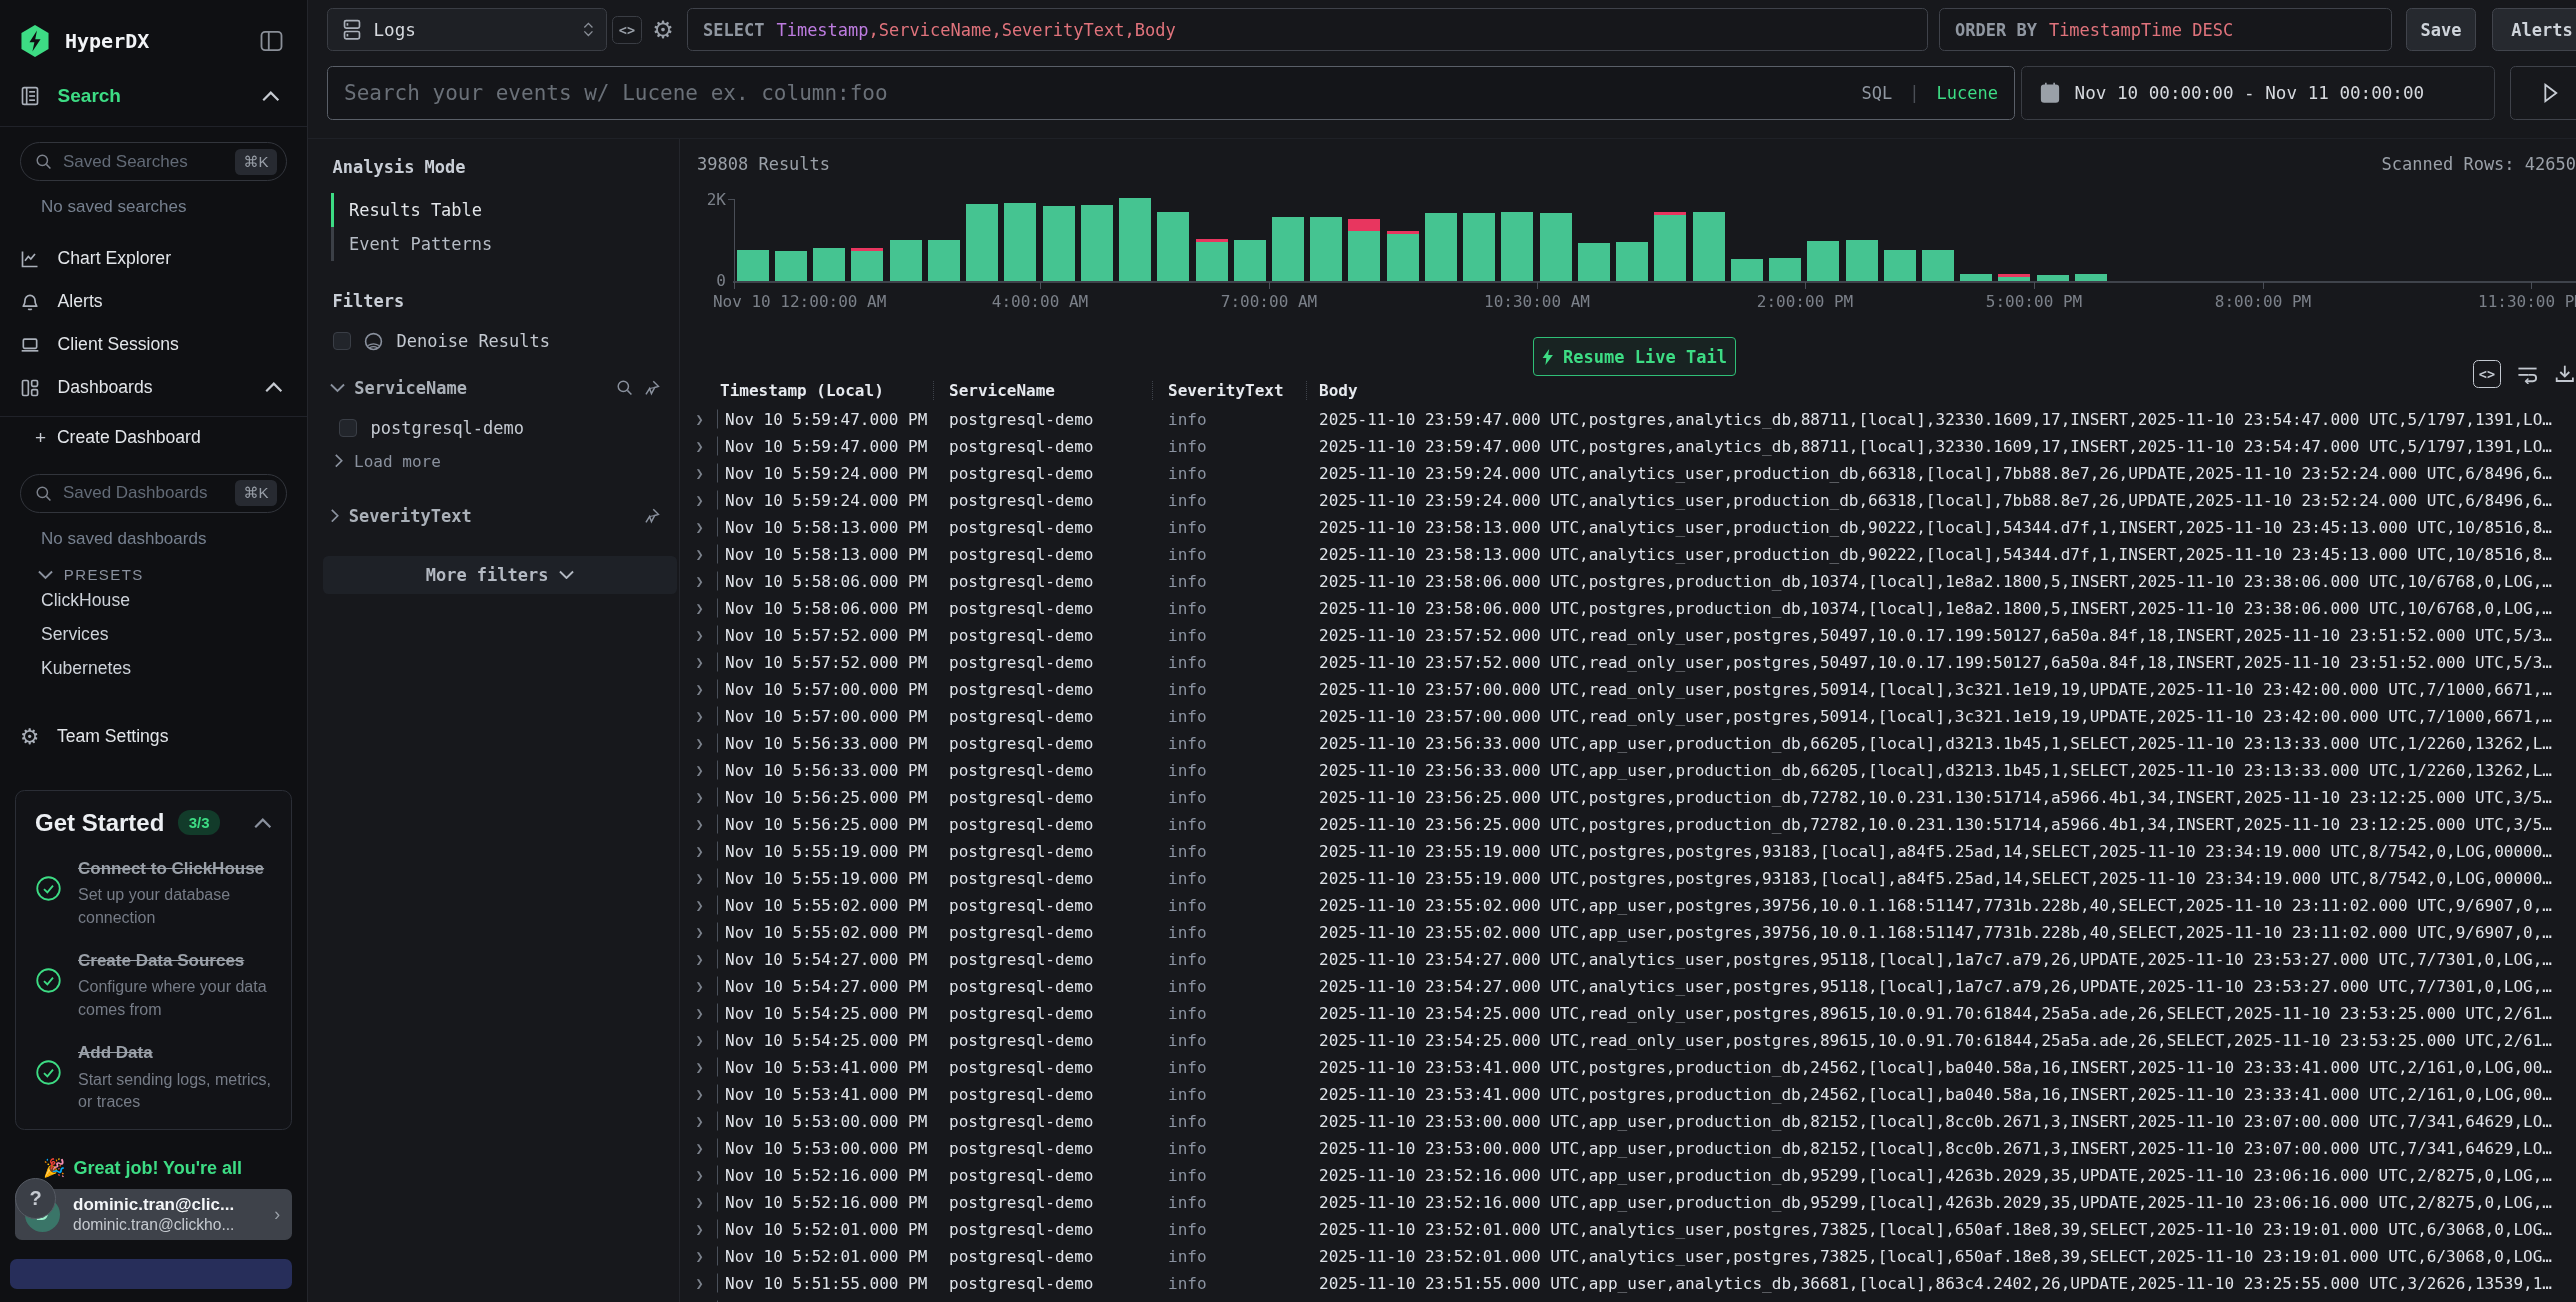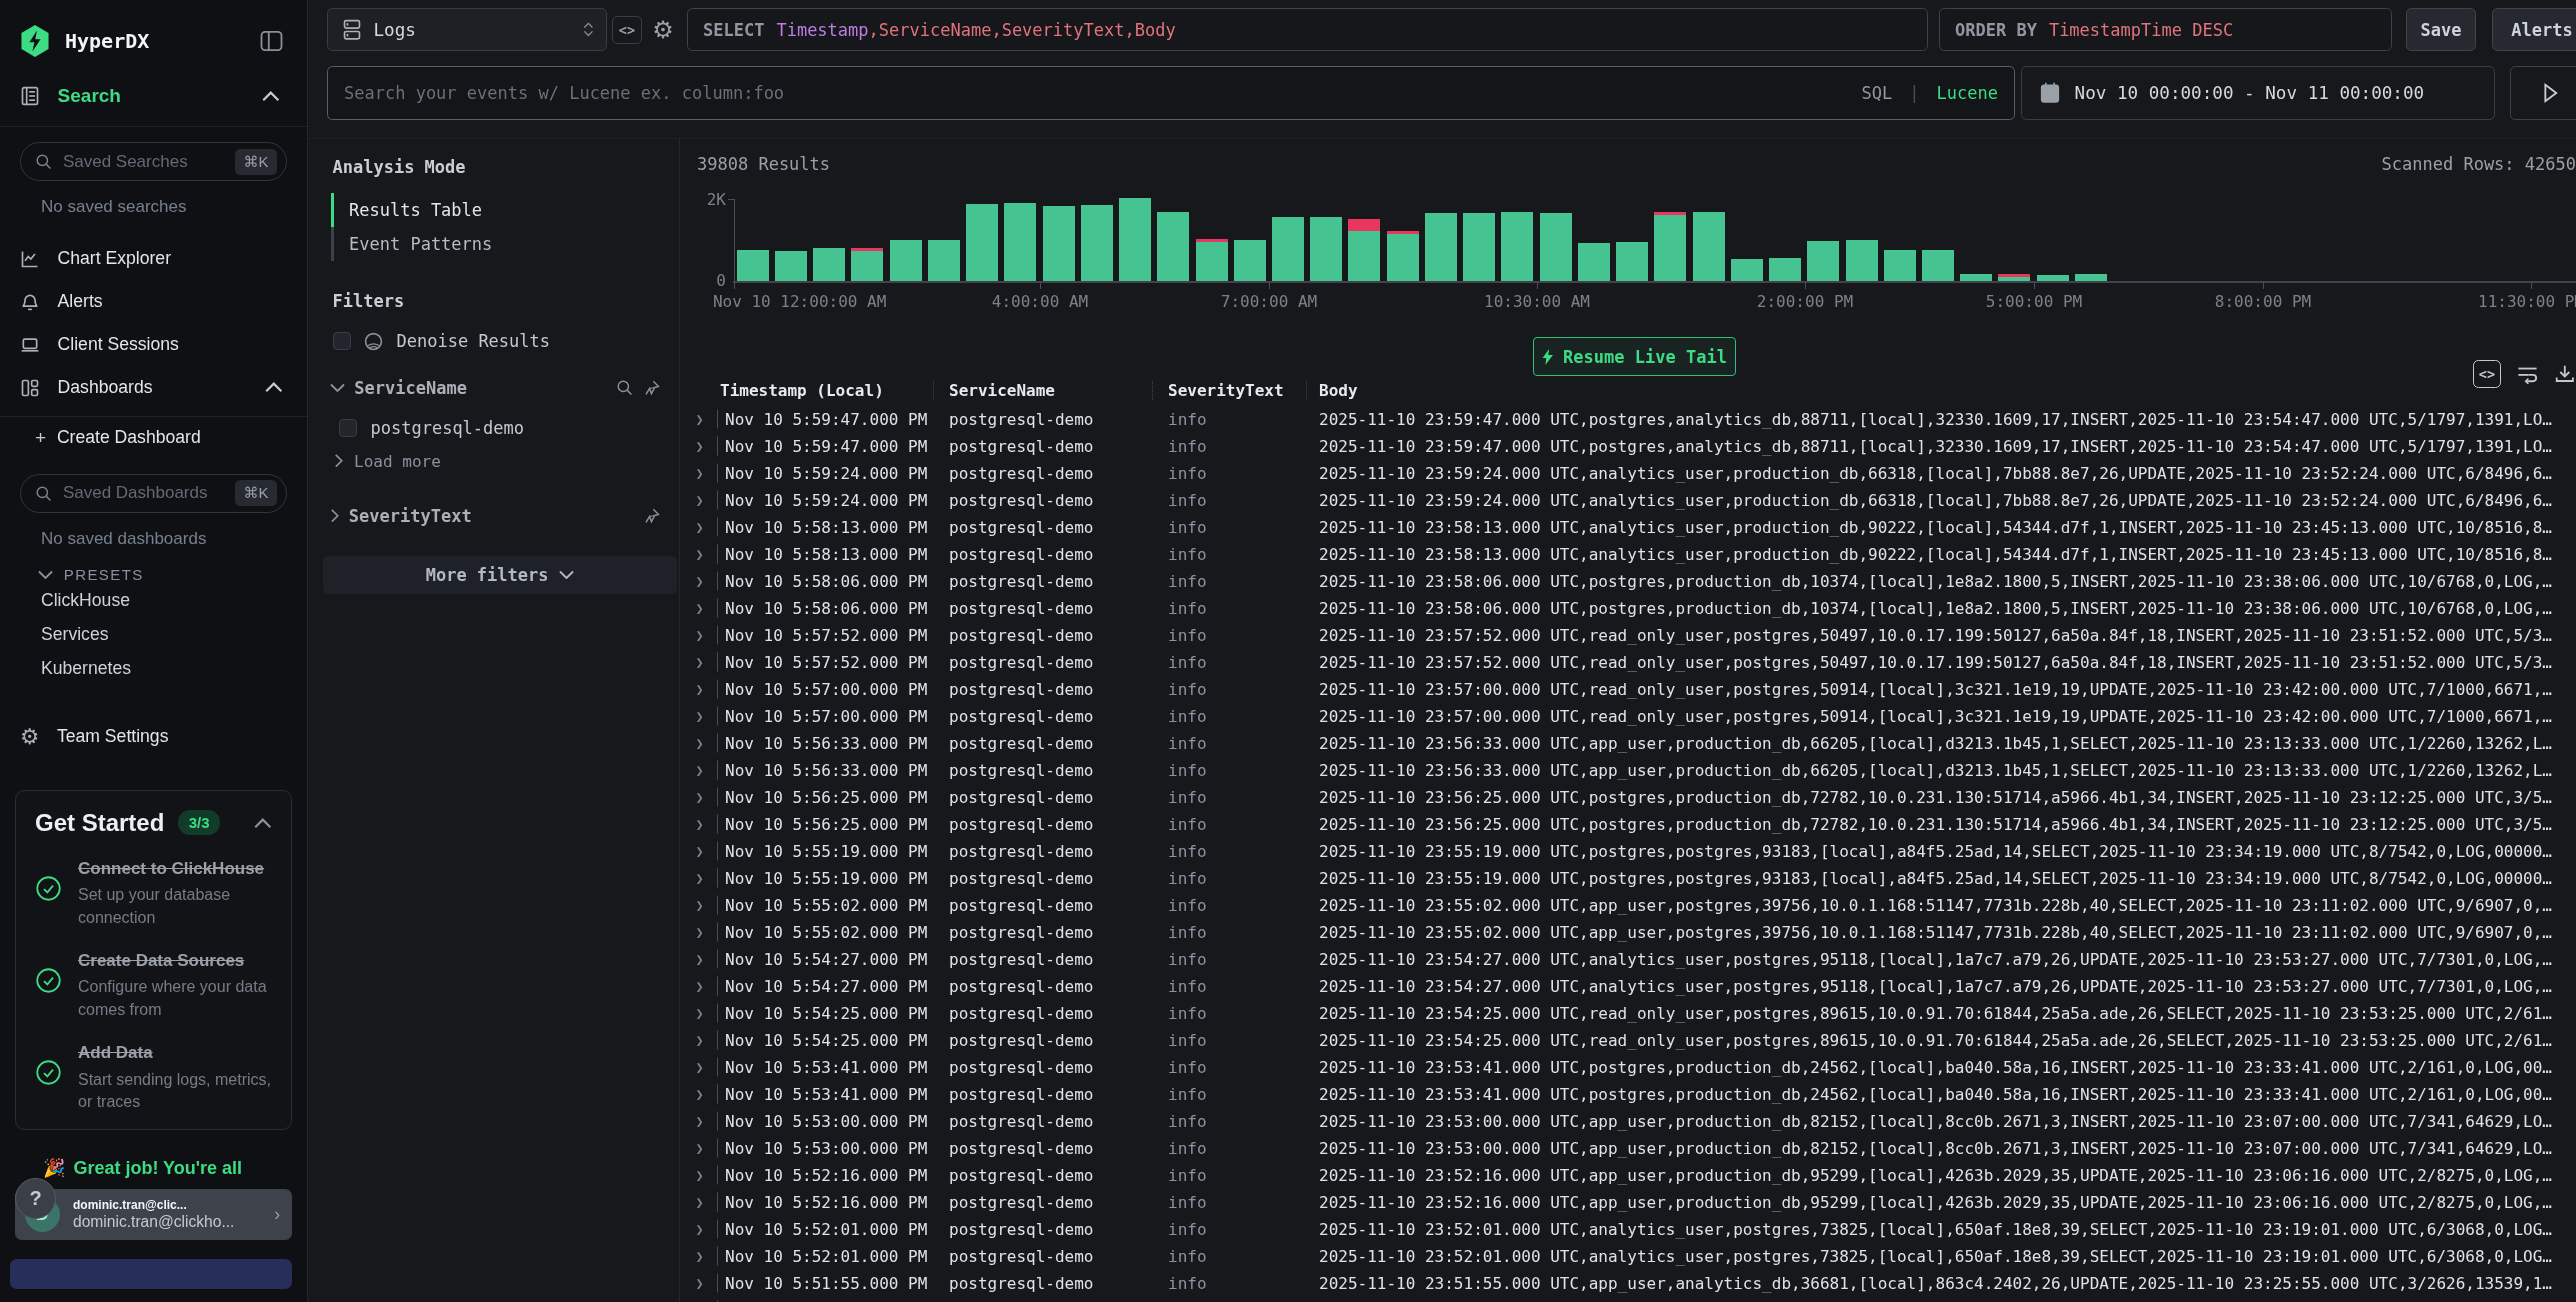--- a/index.html
+++ b/index.html
@@ -41,21 +41,21 @@
   .gs-item-desc { font-size:16px; color:#767c87; line-height:1.4; margin-top:2.7px; }
   .congrats { display:flex; align-items:center; gap:8px; margin:27px 0 0 43px; color:#3ddc84; font-weight:bold; font-size:18px; white-space:nowrap; }
   .help-circle { position:absolute; left:15px; top:1178px; width:41px; height:41px; border-radius:50%;
                  background:#3b3f47; border:1.4px solid #565b64; color:#c6cad1; display:flex; align-items:center;
                  justify-content:center; font-size:20px; font-weight:bold; z-index:3; }
   .user-card { position:relative; display:flex; align-items:center; gap:13.5px; margin:9.5px 15px 0 15px; height:51px;
                background:#3e424a; border-radius:6.8px; padding:0 12px 0 9.5px; z-index:2; }
   .avatar { width:35px; height:35px; border-radius:50%; background:#3a7568; color:#9df0cc; display:flex;
             align-items:center; justify-content:center; font-size:17.6px; font-weight:bold; flex:0 0 35px; }
   .user-texts { flex:1; min-width:0; }
-  .user-name { font-size:12px; font-weight:bold; color:#f4f6f8; white-space:nowrap; overflow:hidden; }
+  .user-name { font-size:17px; font-weight:bold; color:#f4f6f8; white-space:nowrap; overflow:hidden; }
   .user-email { font-size:15.6px; color:#c6cad0; white-space:nowrap; overflow:hidden; margin-top:1.4px; }
   .user-chev { color:#9aa0a8; font-size:17.6px; }
   .navy-bar { margin:19px 15px 0 9.5px; height:30px; background:#272e5a; border-radius:6.8px; }
 
   
   .abs { position:absolute; }
   .tb-box { background:#1e2025; border:0.7px solid #3a3d44; border-radius:5.4px; display:flex; align-items:center; }
   .src-select { left:327px; top:8px; width:280px; height:43px; padding:0 12px 0 13.5px; gap:12px; cursor:pointer; }
   .src-label { flex:1; font-size:17.6px; color:#d6d9de; font-family:"DejaVu Sans Mono", monospace; }
   .updown { display:flex; flex-direction:column; gap:1.4px; color:#8a8f98; }
@@ -69,21 +69,21 @@
   .kw { color:#9097a1; font-weight:bold; margin-right:12px; }
   .fld-purple { color:#bd7ce0; }
   .fld-salmon { color:#e0737c; }
   .btn { background:#26292f; border:0.7px solid #41444c; border-radius:5.4px; color:#ced3da; font-weight:bold;
          font-family:"DejaVu Sans Mono", monospace; font-size:17px; display:flex; align-items:center; justify-content:center; cursor:pointer; }
   .btn-save { left:2406px; top:8px; width:70px; height:43px; }
   .btn-alerts { left:2492px; top:8px; width:100px; height:43px; }
   .search-bar { left:327px; top:66px; width:1688px; height:54px; background:#141519; border:0.7px solid #5a5f68;
                 border-radius:5.4px; display:flex; align-items:center; padding:0 16px; gap:13.5px; }
   .search-bar input { flex:1; background:transparent; border:none; outline:none; color:#fde047;
-                      font-family:"DejaVu Sans Mono", monospace; font-size:17px; }
+                      font-family:"DejaVu Sans Mono", monospace; font-size:21px; }
   .search-bar input::placeholder { color:#6a7078; }
   .lang-toggle { font-family:"DejaVu Sans Mono", monospace; font-size:17px; white-space:nowrap; }
   .lang-sql { color:#9097a1; } .lang-div { color:#4a4e55; margin:0 6.8px; } .lang-lucene { color:#3ddc84; }
   .date-btn { left:2021px; top:66px; width:474px; height:54px; background:#17181c; border:0.7px solid #3a3d44; border-radius:5.4px;
               display:flex; align-items:center; gap:15px; padding:0 17.6px; cursor:pointer; }
   .date-text { font-family:"DejaVu Sans Mono", monospace; font-size:17.6px; color:#d6d9de; white-space:nowrap; }
   .play-btn { left:2510px; top:66px; width:81px; height:54px; background:#17181c; border:0.7px solid #3f424a; border-radius:5.4px;
               display:flex; align-items:center; justify-content:center; color:#c9ced6; }
   .main-hdiv { left:308px; top:138px; width:2268px; height:0.7px; background:#1f2127; }
   .panel-vdiv { left:679px; top:139px; width:0.7px; height:1164px; background:#24262c; }

